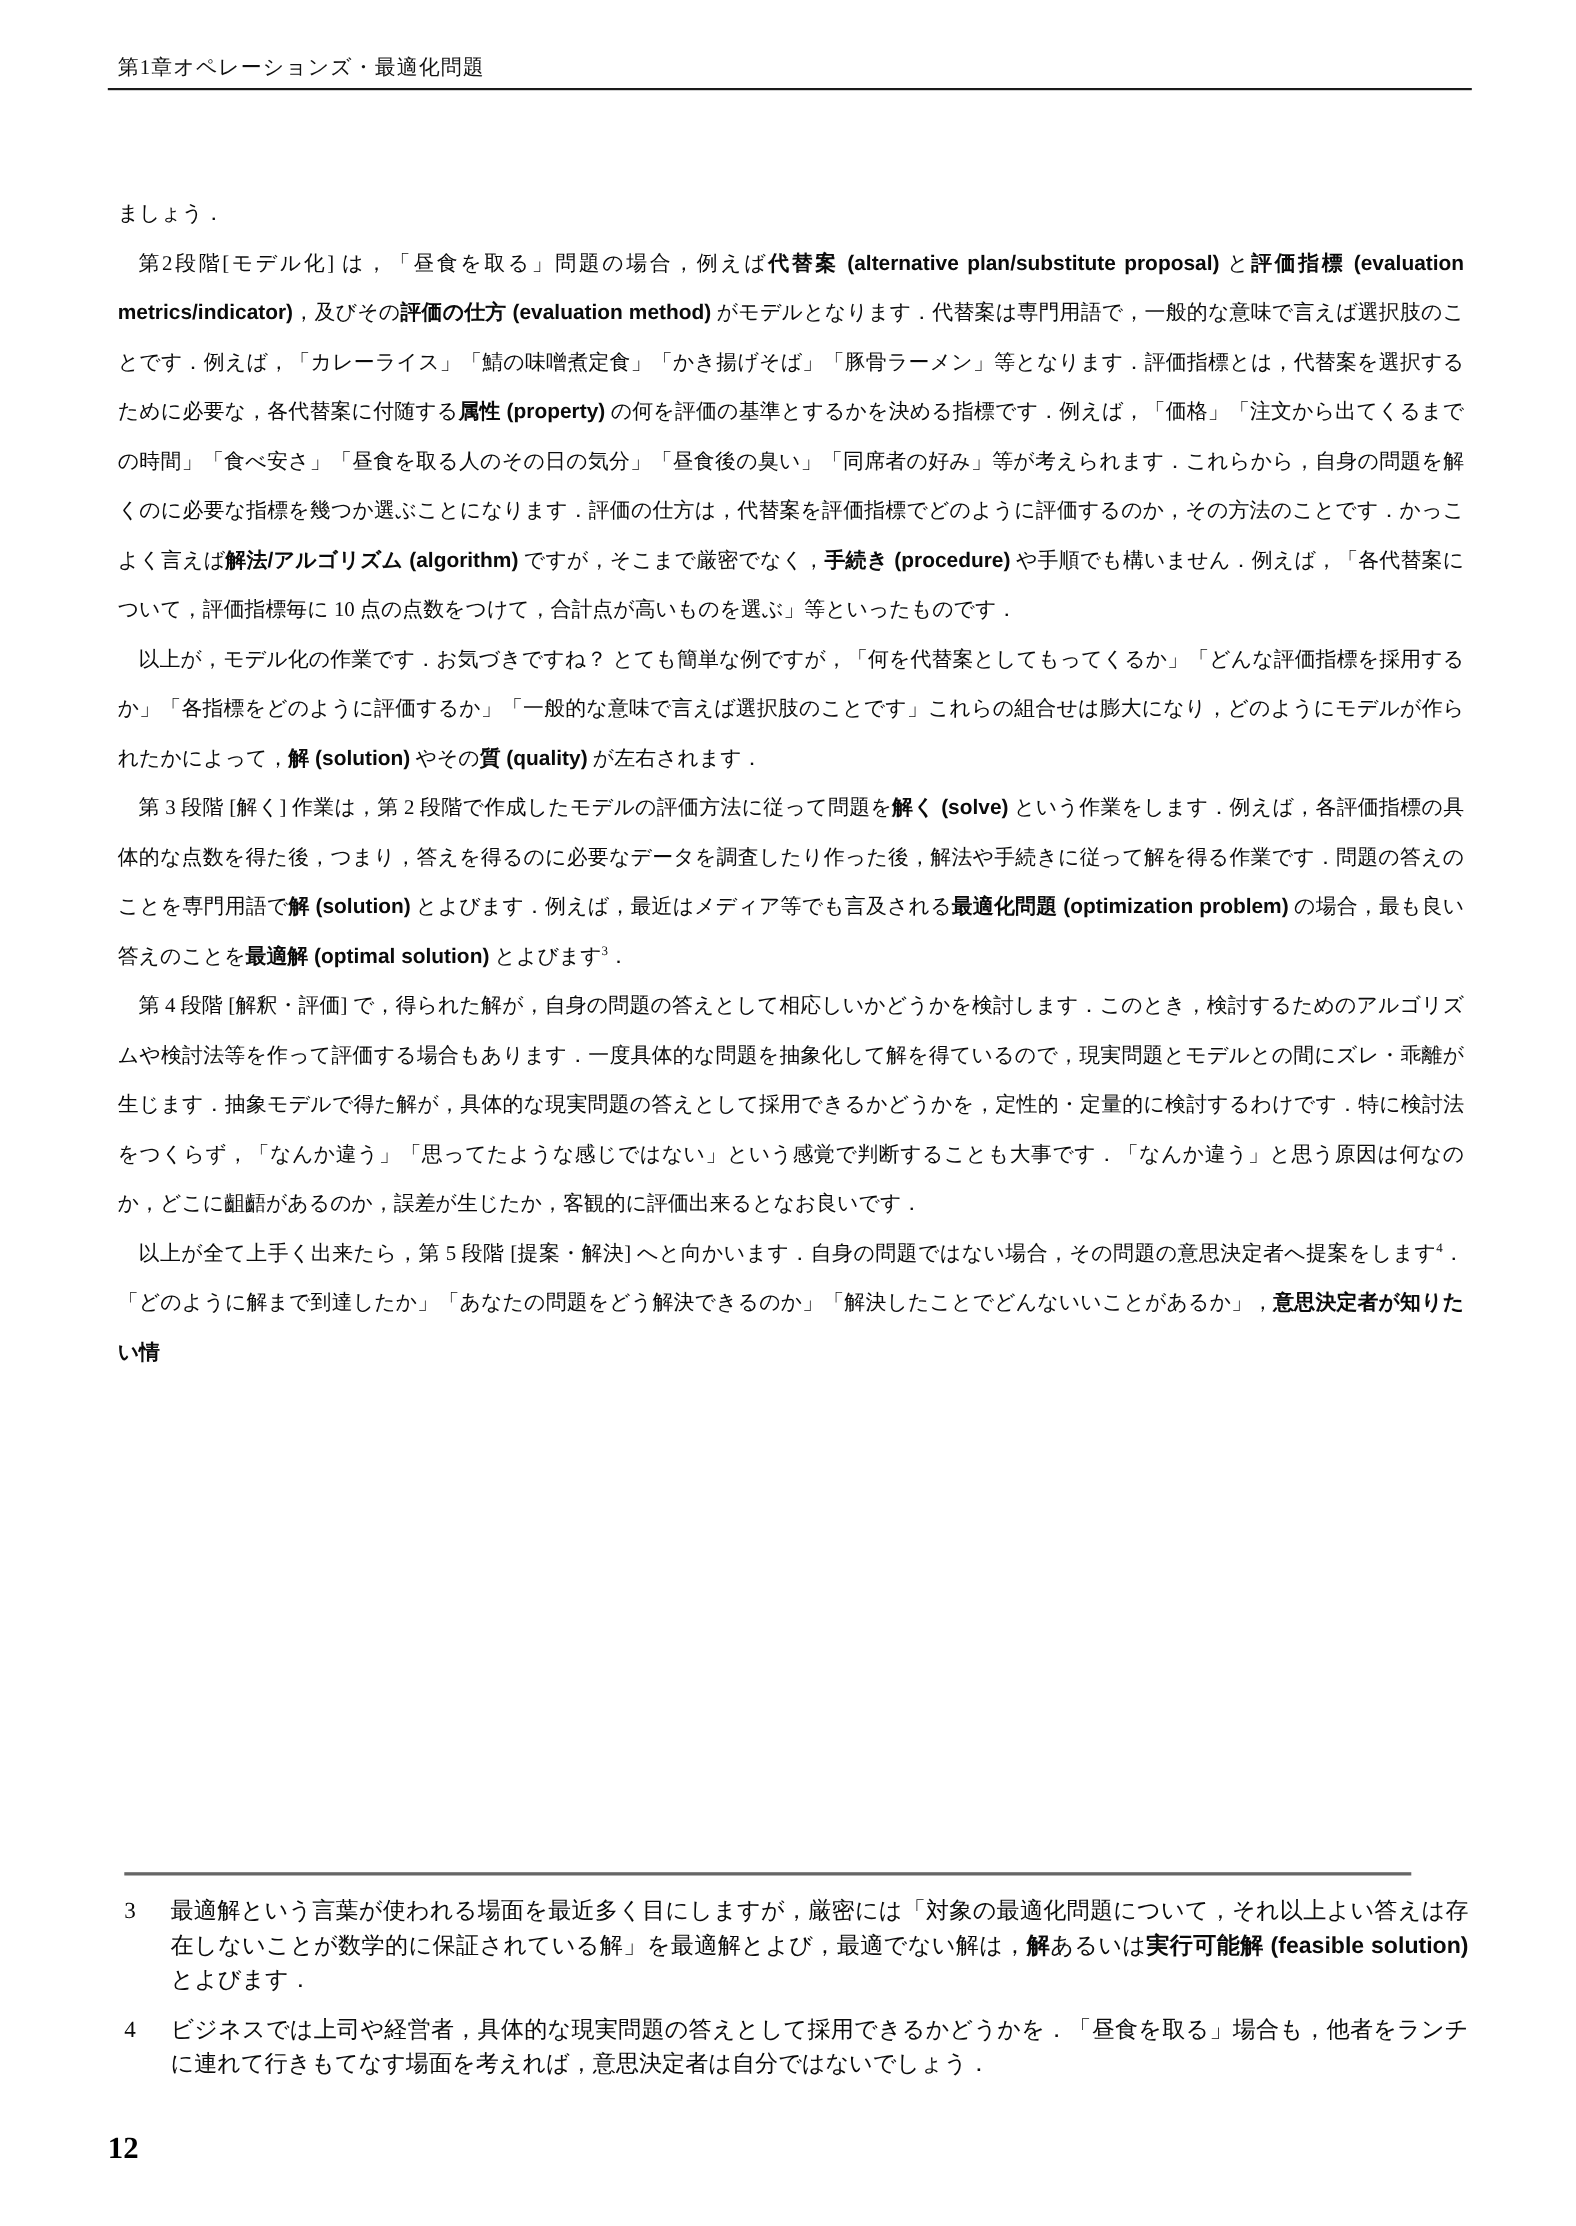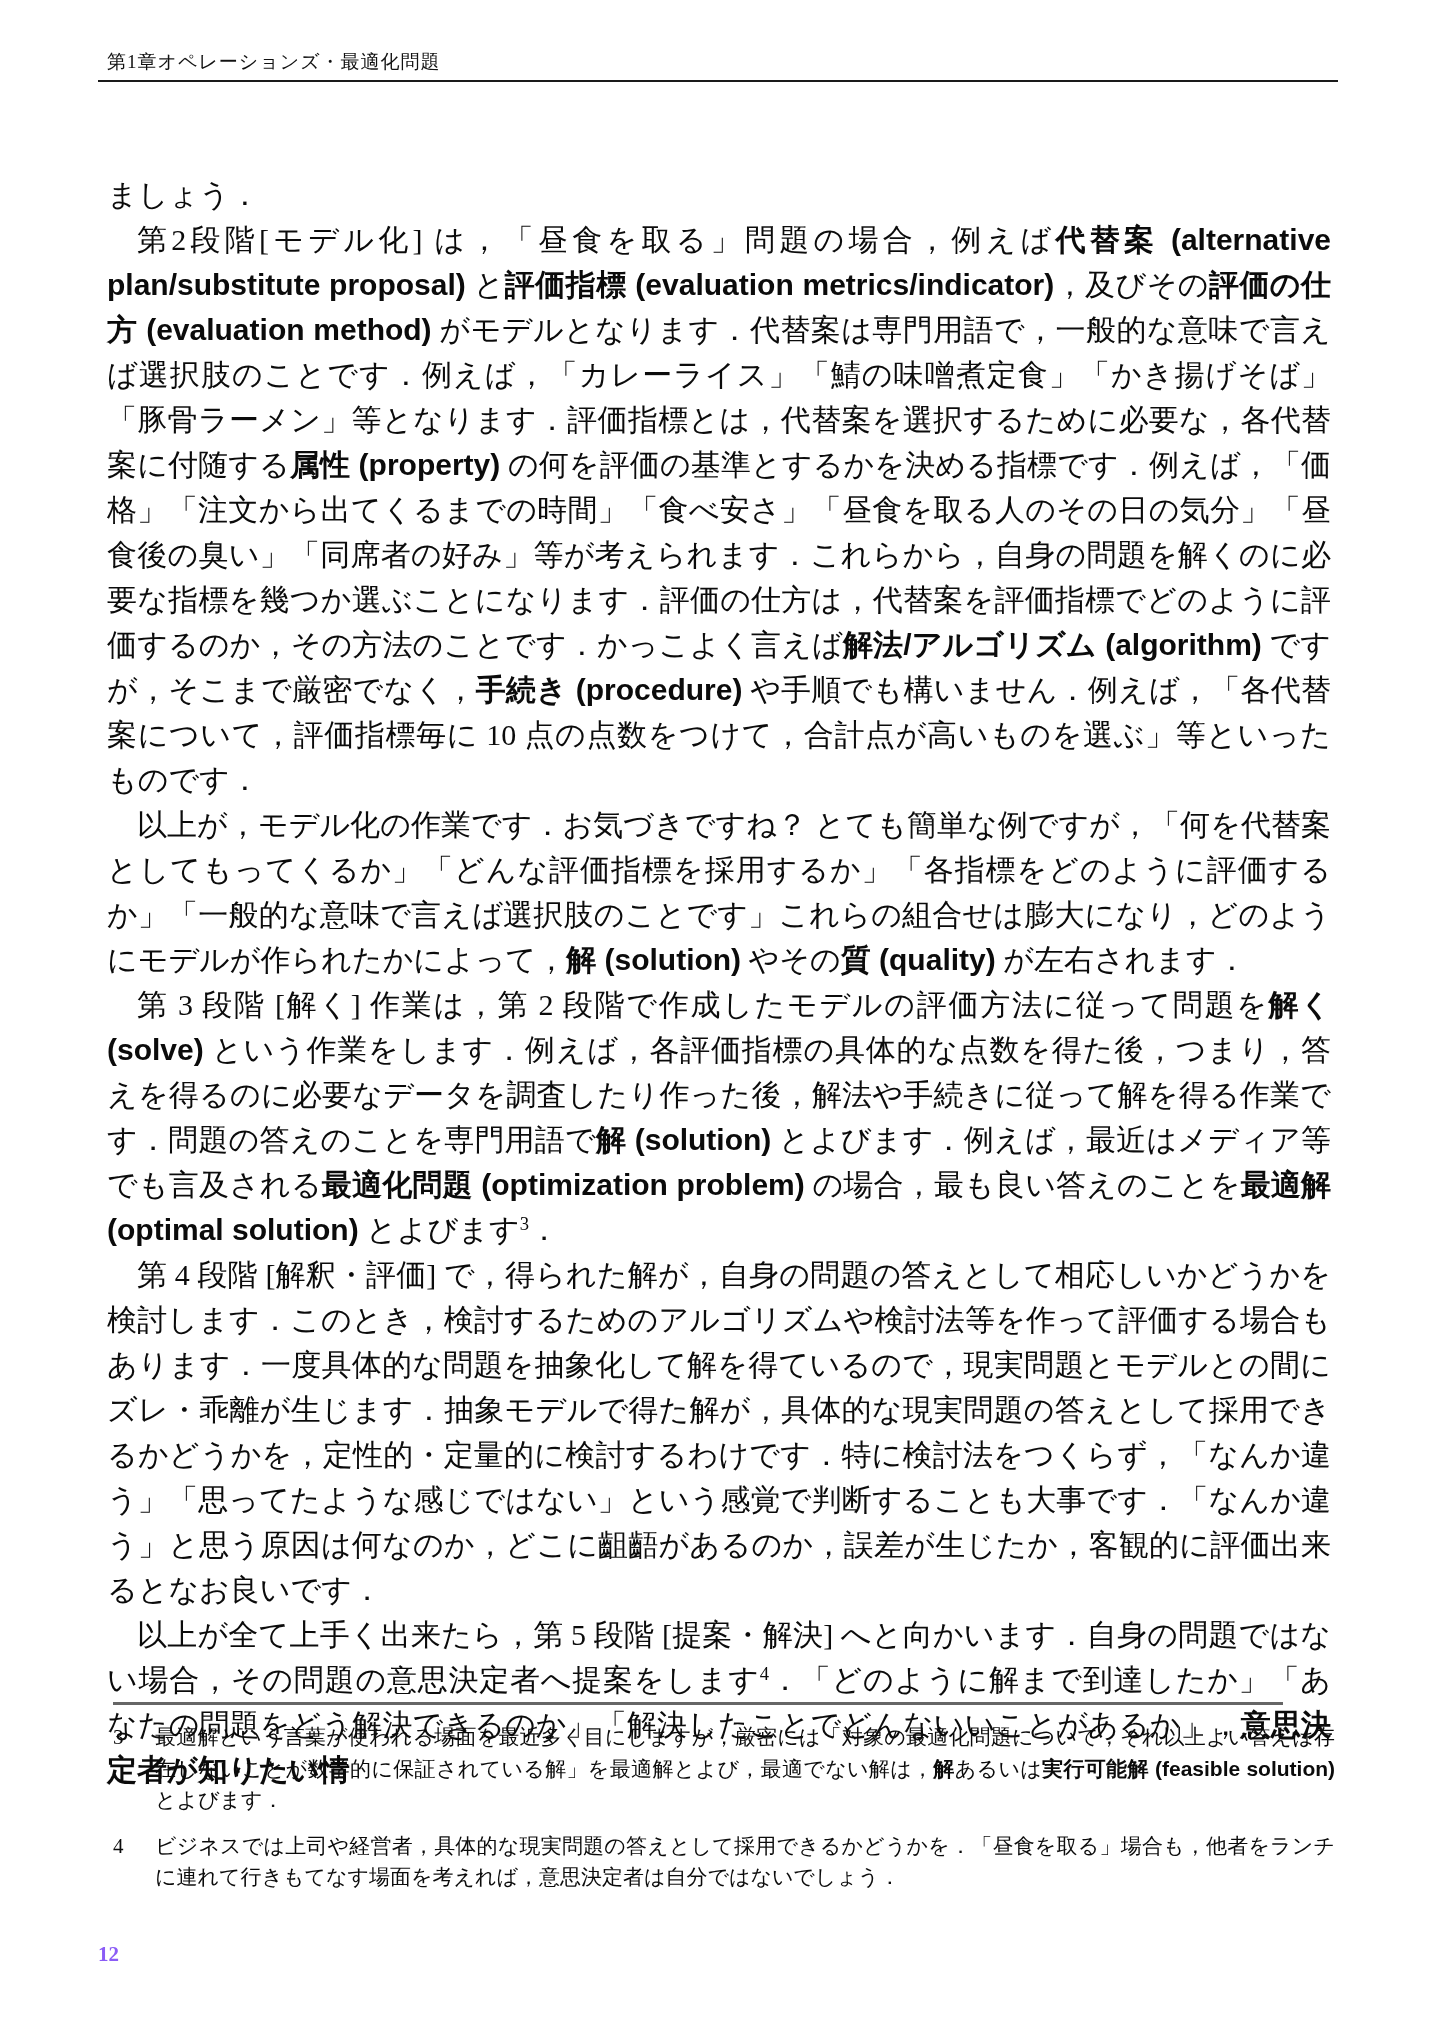--- a/index.html
+++ b/index.html
@@ -36,21 +36,21 @@
     width: 1240px;
     height: 2px;
     background: #1a1a1a;
   }
   
   .body-text {
     position: absolute;
     left: 107px;
     top: 172px;
     width: 1224px;
-    font-size: 30px;
+    font-size: 19px;
     line-height: 45px;
     text-align: justify;
     color: #0b0b0b;
   }
   .para {
     margin: 0;
     padding: 0;
     text-indent: 1em;
   }
   .para.noindent {
@@ -93,24 +93,24 @@
     width: 42px;
   }
   .fn-text {
     flex: 1;
   }
   
   .page-number {
     position: absolute;
     left: 98px;
     top: 1936px;
-    font-size: 21px;
+    font-size: 28px;
     line-height: 36px;
     font-weight: 700;
-    color: #8b5cf6;
+    color: #000000;
   }
 </style>
 </head>
 <body>
 
 <div class="page">
 
   <header class="running-header">
     <span class="chapter">第1章</span><span>オペレーションズ・最適化問題</span>
   </header>

